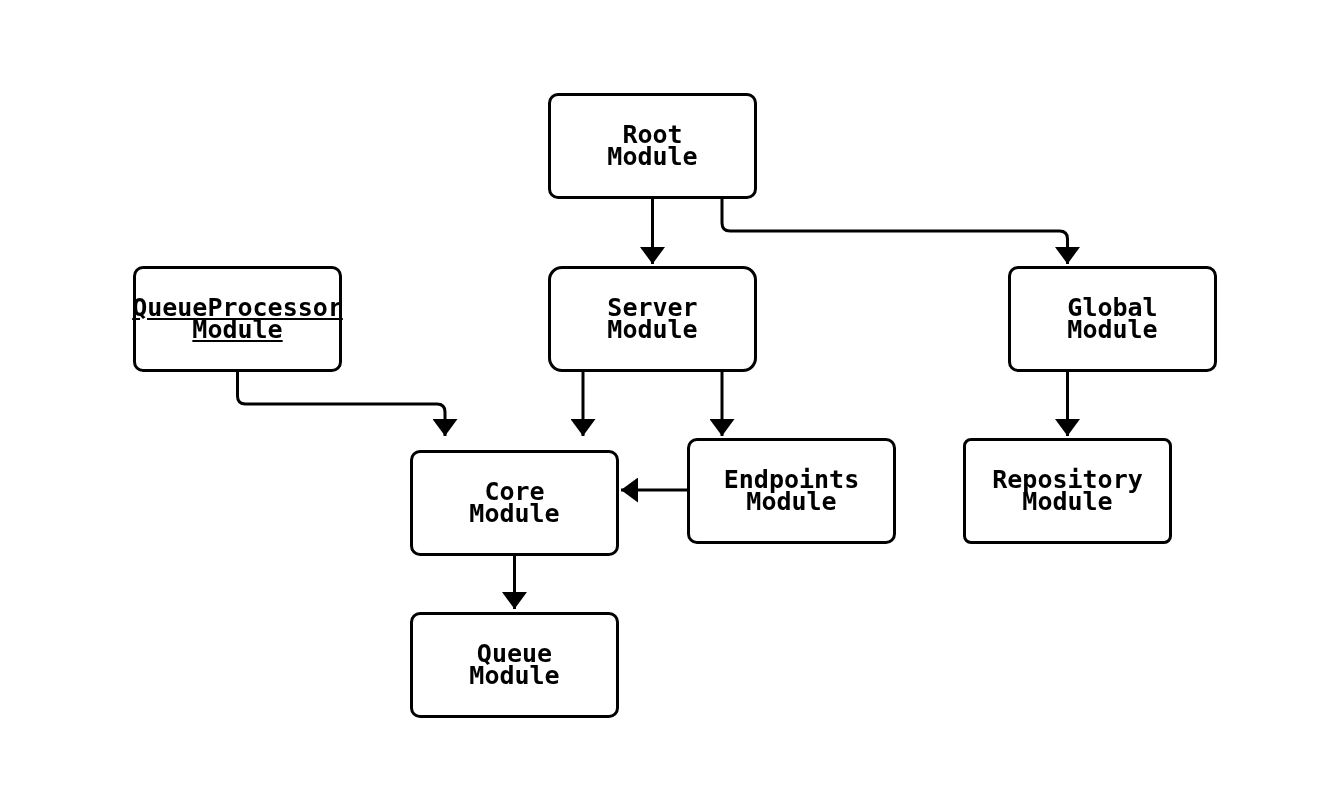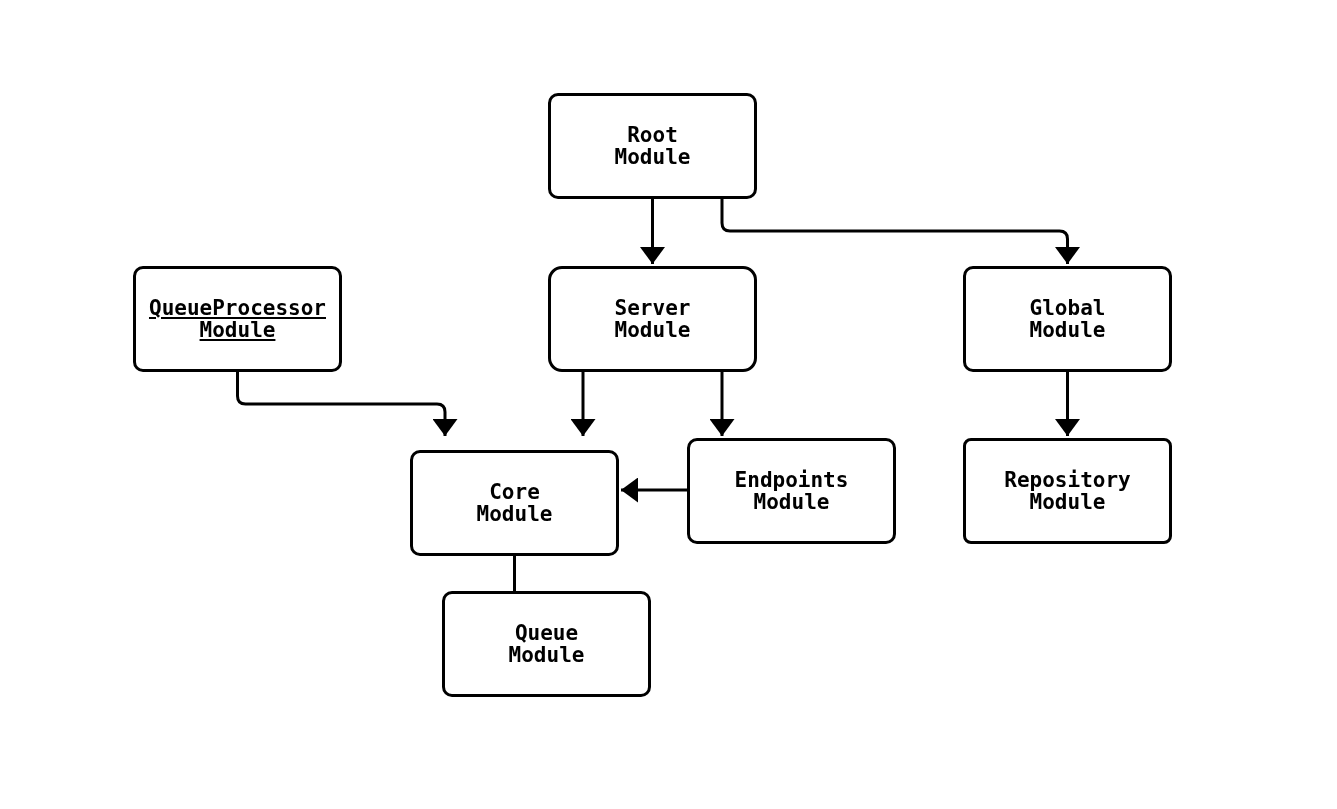--- a/index.html
+++ b/index.html
@@ -33,36 +33,36 @@
     height: 106px;
     box-sizing: border-box;
     background: #ffffff;
     border: 3px solid #000000;
     border-radius: 10px;
     display: flex;
     align-items: center;
     justify-content: center;
   }
   .node .label {
-    font-size: 21px;
+    font-size: 25px;
     font-weight: bold;
     line-height: 22px;
     color: #000000;
     text-align: center;
     white-space: pre-line;
   }
   
   .n-root          { left: 548px; top: 93px;  }
   .n-queueprocessor{ left: 133px; top: 266px; text-decoration: underline; }
   .n-server        { left: 548px; top: 266px; border-radius: 14px; }
-  .n-global        { left: 963px; top: 266px; }
+  .n-global        { left: 1008px; top: 266px; }
   .n-core          { left: 410px; top: 450px; }
   .n-endpoints     { left: 687px; top: 438px; }
   .n-repository    { left: 963px; top: 438px; border-radius: 8px; }
-  .n-queue         { left: 410px; top: 591px; margin-left: 32px; }
+  .n-queue         { left: 410px; top: 612px; }
 </style>
 </head>
 <body>
 
 <div class="canvas">
 
   <svg class="edges" viewBox="0 0 1337 809" xmlns="http://www.w3.org/2000/svg">
     <defs>
       <marker id="arrow" viewBox="0 0 10 10" refX="10" refY="5" markerWidth="17" markerHeight="25" markerUnits="userSpaceOnUse" orient="auto" preserveAspectRatio="none">
         <path d="M 0 0 L 10 5 L 0 10 z" style="fill:#000000;stroke:none"></path>

